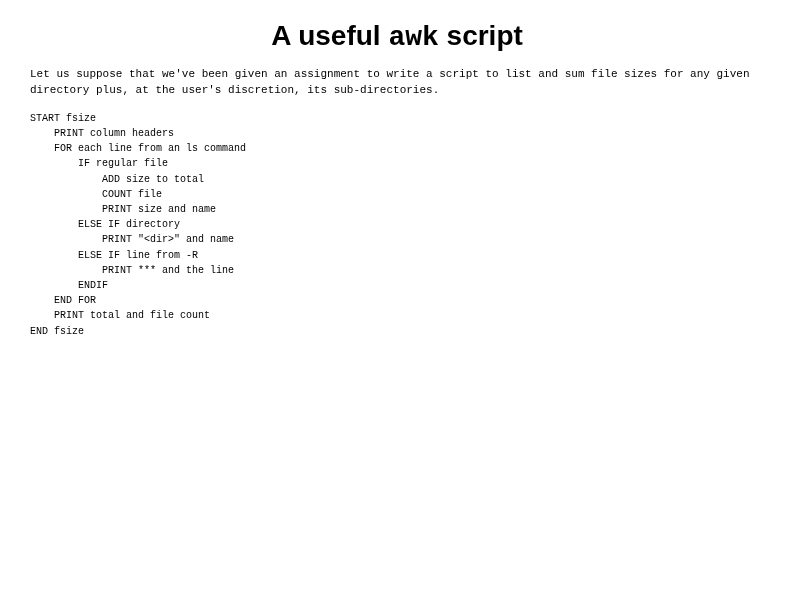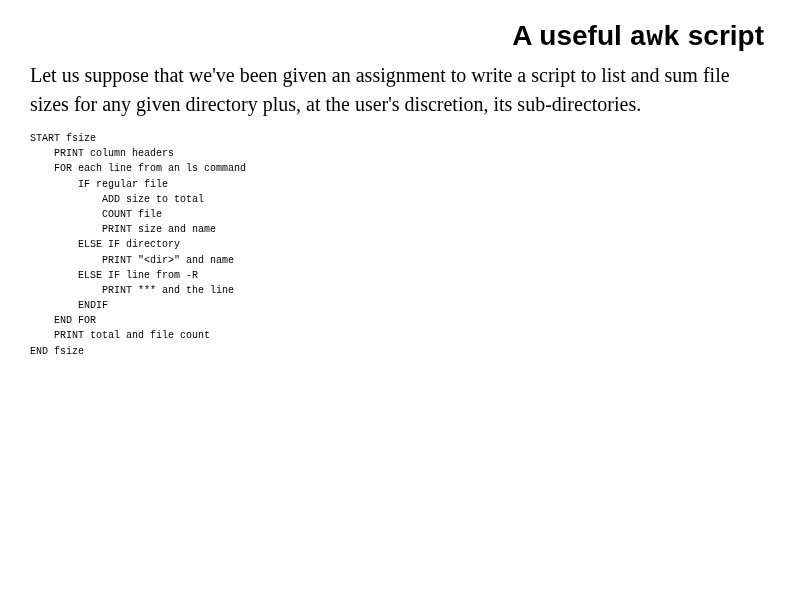--- a/index.html
+++ b/index.html
@@ -11,37 +11,37 @@
     body {
       width: 794px;
       height: 595px;
       background: #ffffff;
       font-family: Arial, Helvetica, sans-serif;
       overflow: hidden;
       padding: 20px 30px;
     }
 
     h1 {
-      text-align: right;
+      text-align: center;
       font-size: 28px;
       font-weight: bold;
-      margin-bottom: 8px;
+      margin-bottom: 14px;
       font-family: Arial, Helvetica, sans-serif;
     }
 
     h1 .mono {
       font-family: 'Courier New', Courier, monospace;
       font-weight: bold;
     }
 
     .intro {
-      font-size: 20px;
+      font-size: 11px;
       line-height: 1.45;
       margin-bottom: 12px;
-      font-family: Liberation Serif, serif;
+      font-family: Liberation Mono, monospace;
     }
 
     .code-block {
       font-family: 'Courier New', Courier, monospace;
       font-size: 10px;
       line-height: 1.52;
       white-space: pre;
     }
   </style>
 </head>

